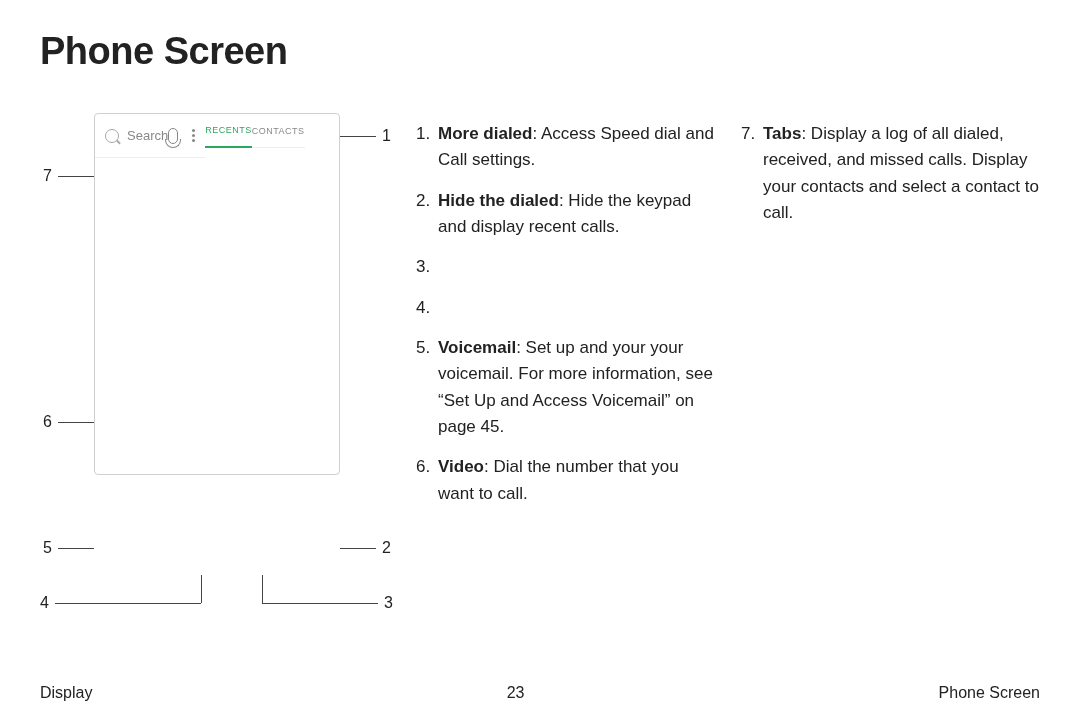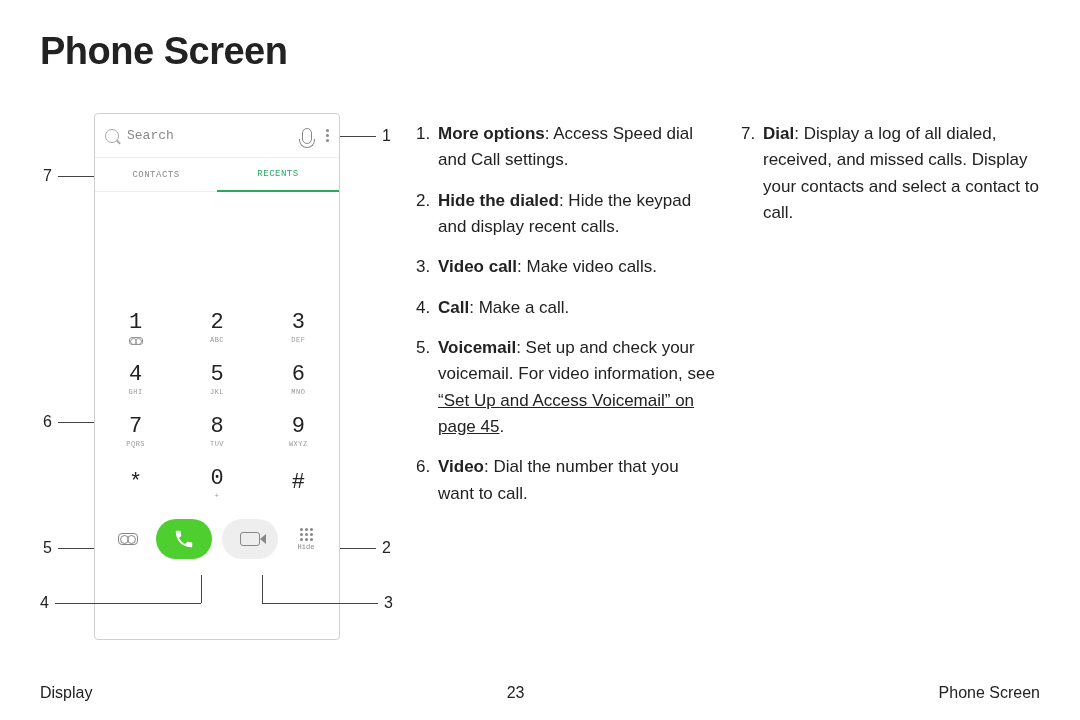--- a/index.html
+++ b/index.html
@@ -7,23 +7,23 @@
   body { position: relative; padding: 30px 40px 0 40px; }
 
   .page-title { font-size: 38px; font-weight: 800; letter-spacing: -0.5px; margin-bottom: 40px; }
 
   .content { display: flex; gap: 20px; }
   
 
   .diagram { position: relative; width: 356px; height: 510px; }
 
   .phone {
-    position: absolute; left: 54px; top: 0; width: 246px; height: 527px;
+    position: absolute; left: 54px; top: 0; width: 246px; height: 362px;
     border: 1px solid #d0d0d0; border-radius: 4px; background: #fff;
-    display: flex; flex-direction: column; overflow: hidden; font-family: Liberation Mono, monospace;
+    display: flex; flex-direction: row; overflow: hidden;
   }
 
   
   .ph-search { display:flex; align-items:center; height:44px; padding: 0 10px; border-bottom:1px solid #eee; color:#888; }
   .ph-search .sicon { width:14px;height:14px;margin-right:8px;border:1.5px solid #aaa;border-radius:50%; position:relative; }
   .ph-search .sicon::after{content:"";position:absolute;width:5px;height:1.5px;background:#aaa;bottom:-1px;right:-3px;transform:rotate(45deg);}
   .ph-search .stext { flex:1; font-size:13px; }
   .ph-search .mic { width:10px;height:16px;border:1.5px solid #888;border-radius:5px; margin-right:14px; position:relative;}
   .ph-search .mic::after{content:"";position:absolute;width:14px;height:8px;border:1.5px solid #888;border-top:none;border-radius:0 0 8px 8px;left:-4px;bottom:-5px;}
   .ph-search .more { display:flex; flex-direction:column; gap:2px; }
@@ -70,21 +70,21 @@
 
   
   .vstub { position:absolute; width:0; border-left:1px solid #444; }
 
   
   .desc-cols { flex:1; display:flex; gap:26px; padding-top:8px; font-size:17px; line-height:1.55;}
   .desc-col { flex:1; }
   .desc-item { display:flex; margin-bottom:14px;}
   .desc-item .nn { width:22px; flex:none; }
   .desc-item .bb { font-weight:700; }
-  .desc-item .link { text-decoration: underline; }
+  .desc-item .link { }
 
   
   .footer { position:absolute; bottom:18px; left:40px; right:40px; display:flex; justify-content:space-between; font-size:16px;}
 </style>
 </head>
 <body>
 
 <h1 class="page-title">Phone Screen</h1>
 
 <div class="content">
@@ -98,22 +98,22 @@
         <span class="stext">Search</span>
         <span class="mic"></span>
         <span class="more">
             <span></span>
             <span></span>
             <span></span>
           </span>
       </div>
 
       <div class="ph-tabs">
+        <div class="ph-tab active">RECENTS</div>
         <div class="ph-tab">CONTACTS</div>
-        <div class="ph-tab active">RECENTS</div>
       </div>
       <div class="ph-blank"></div>
 
       <div class="keypad">
         <div class="key">
             <span class="d">1</span>
             <span class="vm"></span>
           </div>
         <div class="key">
             <span class="d">2</span>
@@ -225,47 +225,45 @@
     <div class="lead right" style="top:481px; left:222px; width:134px;">
       <span class="ln" style="width:116px;"></span>
         <span class="num">3</span>
     </div>
   </div>
 
   <div class="desc-cols">
     <div class="desc-col">
       <div class="desc-item">
         <span class="nn">1.</span>
-        <span><span class="bb">More options</span><span>: Access Speed dial and Call settings.</span></span>
+        <span><span class="bb">More dialed</span><span>: Access Speed dial and Call settings.</span></span>
       </div>
       <div class="desc-item">
         <span class="nn">2.</span>
         <span><span class="bb">Hide the dialed</span><span>: Hide the keypad and display recent calls.</span></span>
       </div>
       <div class="desc-item">
         <span class="nn">3.</span>
-        <span><span class="bb">Video call</span><span>: Make video calls.</span></span>
       </div>
       <div class="desc-item">
         <span class="nn">4.</span>
-        <span><span class="bb">Call</span><span>: Make a call.</span></span>
       </div>
       <div class="desc-item">
         <span class="nn">5.</span>
-        <span><span class="bb">Voicemail</span><span>: Set up and check your voicemail. For video information, see </span><span class="link">“Set Up and Access Voicemail” on page 45</span><span>.</span></span>
+        <span><span class="bb">Voicemail</span><span>: Set up and your your voicemail. For more information, see </span><span class="link">“Set Up and Access Voicemail” on page 45</span><span>.</span></span>
       </div>
       <div class="desc-item">
         <span class="nn">6.</span>
         <span><span class="bb">Video</span><span>: Dial the number that you want to call.</span></span>
       </div>
     </div>
     <div class="desc-col">
       <div class="desc-item">
         <span class="nn">7.</span>
-        <span><span class="bb">Dial</span><span>: Display a log of all dialed, received, and missed calls. Display your contacts and select a contact to call.</span></span>
+        <span><span class="bb">Tabs</span><span>: Display a log of all dialed, received, and missed calls. Display your contacts and select a contact to call.</span></span>
       </div>
     </div>
   </div>
 </div>
 
 <div class="footer">
   <span>Display</span>
   <span>23</span>
   <span>Phone Screen</span>
 </div>

